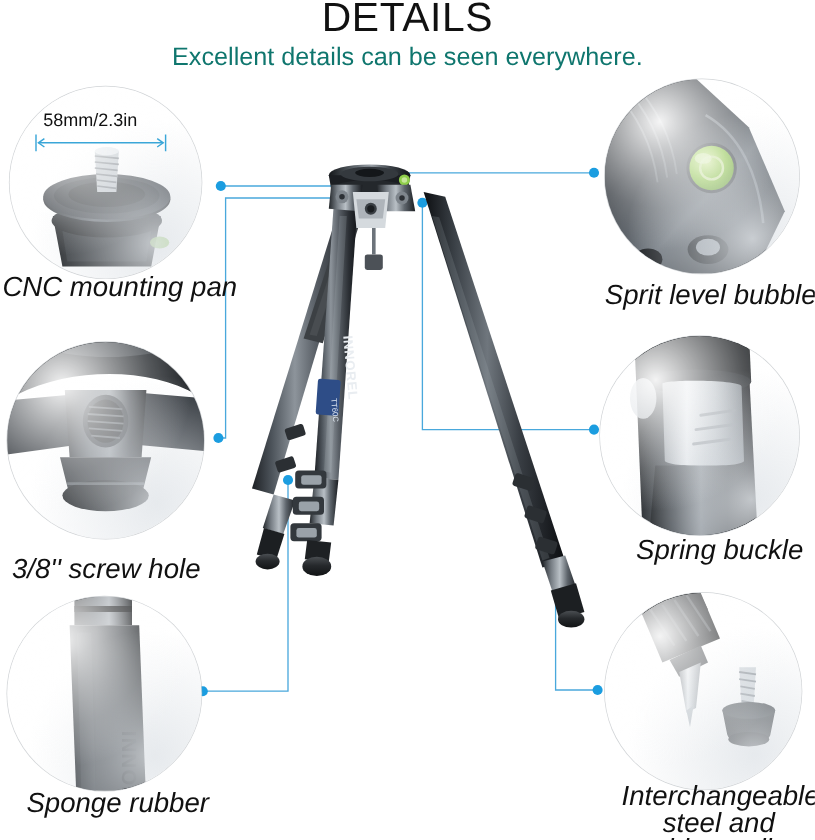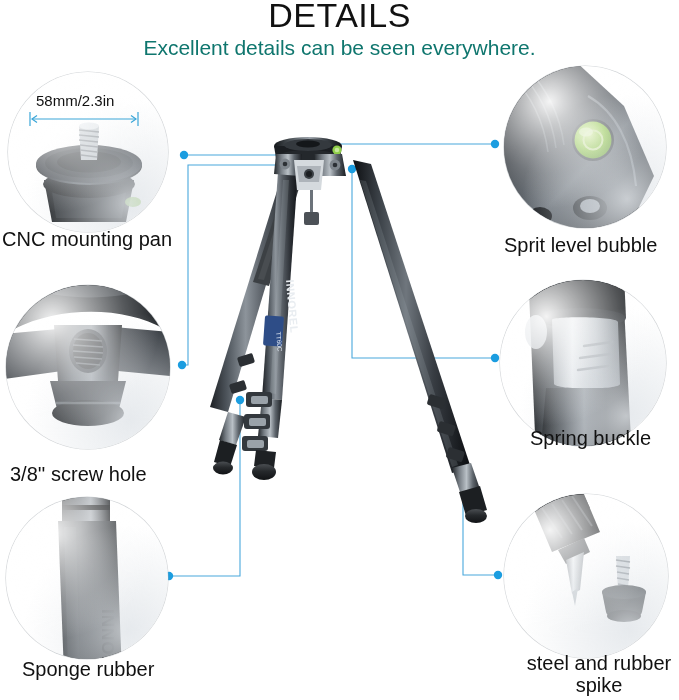--- a/index.html
+++ b/index.html
@@ -62,25 +62,26 @@
     position: absolute;
     left: 0; top: 0; right: 0; bottom: 0;
     border-radius: 50%;
     background:
       radial-gradient(circle at 28% 22%, rgba(255,255,255,0.95) 0%, rgba(255,255,255,0.25) 42%, rgba(255,255,255,0) 62%),
       radial-gradient(circle at 76% 82%, rgba(226,230,234,0.85) 0%, rgba(255,255,255,0) 58%);
     pointer-events: none;
   }
   .caption {
     position: absolute;
-    font-size: 20px;
+    font-size: 23px;
     font-weight: 400;
     line-height: 22px;
     color: #111111;
     white-space: nowrap;
+    font-style: italic;
   }
   .caption.two-line { white-space: normal; }
 
   
   #leaders {
     position: absolute;
     left: 0; top: 0;
     width: 679px;
     height: 700px;
     pointer-events: none;
@@ -454,21 +455,21 @@
           <g stroke="#8f969d" stroke-width="2.4" stroke-linecap="round">
             <path d="M84,66 L112,62"></path>
             <path d="M80,78 L110,74"></path>
             <path d="M78,90 L108,86"></path>
           </g>
         </g>
 
         <path d="M46,108 L124,108 L132,178 L40,178 Z" fill="url(#sbLeg)"></path>
       </svg>
     </div>
-    <div class="caption" style="left:530px; top:427px;">Spring buckle</div>
+    <div class="caption" style="left:530px; top:447px;">Spring buckle</div>
   </div>
 
   <div class="callout">
     <div class="bubble" style="left:6px; top:497px; width:162px; height:162px;">
       <svg width="162" height="162" viewBox="0 0 162 162">
         <defs>
           <linearGradient id="foamG" x1="0" y1="0" x2="1" y2="0">
             <stop offset="0%" stop-color="#2f3337"></stop>
             <stop offset="35%" stop-color="#4a4f54"></stop>
             <stop offset="65%" stop-color="#3a3f44"></stop>
@@ -544,17 +545,18 @@
             <path d="M114,90 L124,92"></path>
           </g>
 
           <path d="M98,98 C98,92 142,92 142,98 L138,118 C136,128 104,128 102,118 Z" fill="url(#rubberFootG)"></path>
           <ellipse cx="120" cy="98" rx="22" ry="7" fill="#3e4347"></ellipse>
           <ellipse cx="120" cy="122" rx="17" ry="6" fill="#0f1113"></ellipse>
         </g>
       </svg>
     </div>
     <div class="caption two-line" style="left:518px; top:652px; width:162px; text-align:center;">
+      <div>Interchangeable</div>
       <div>steel and rubber spike</div>
     </div>
   </div>
 
 </div>
 
 </body></html>

